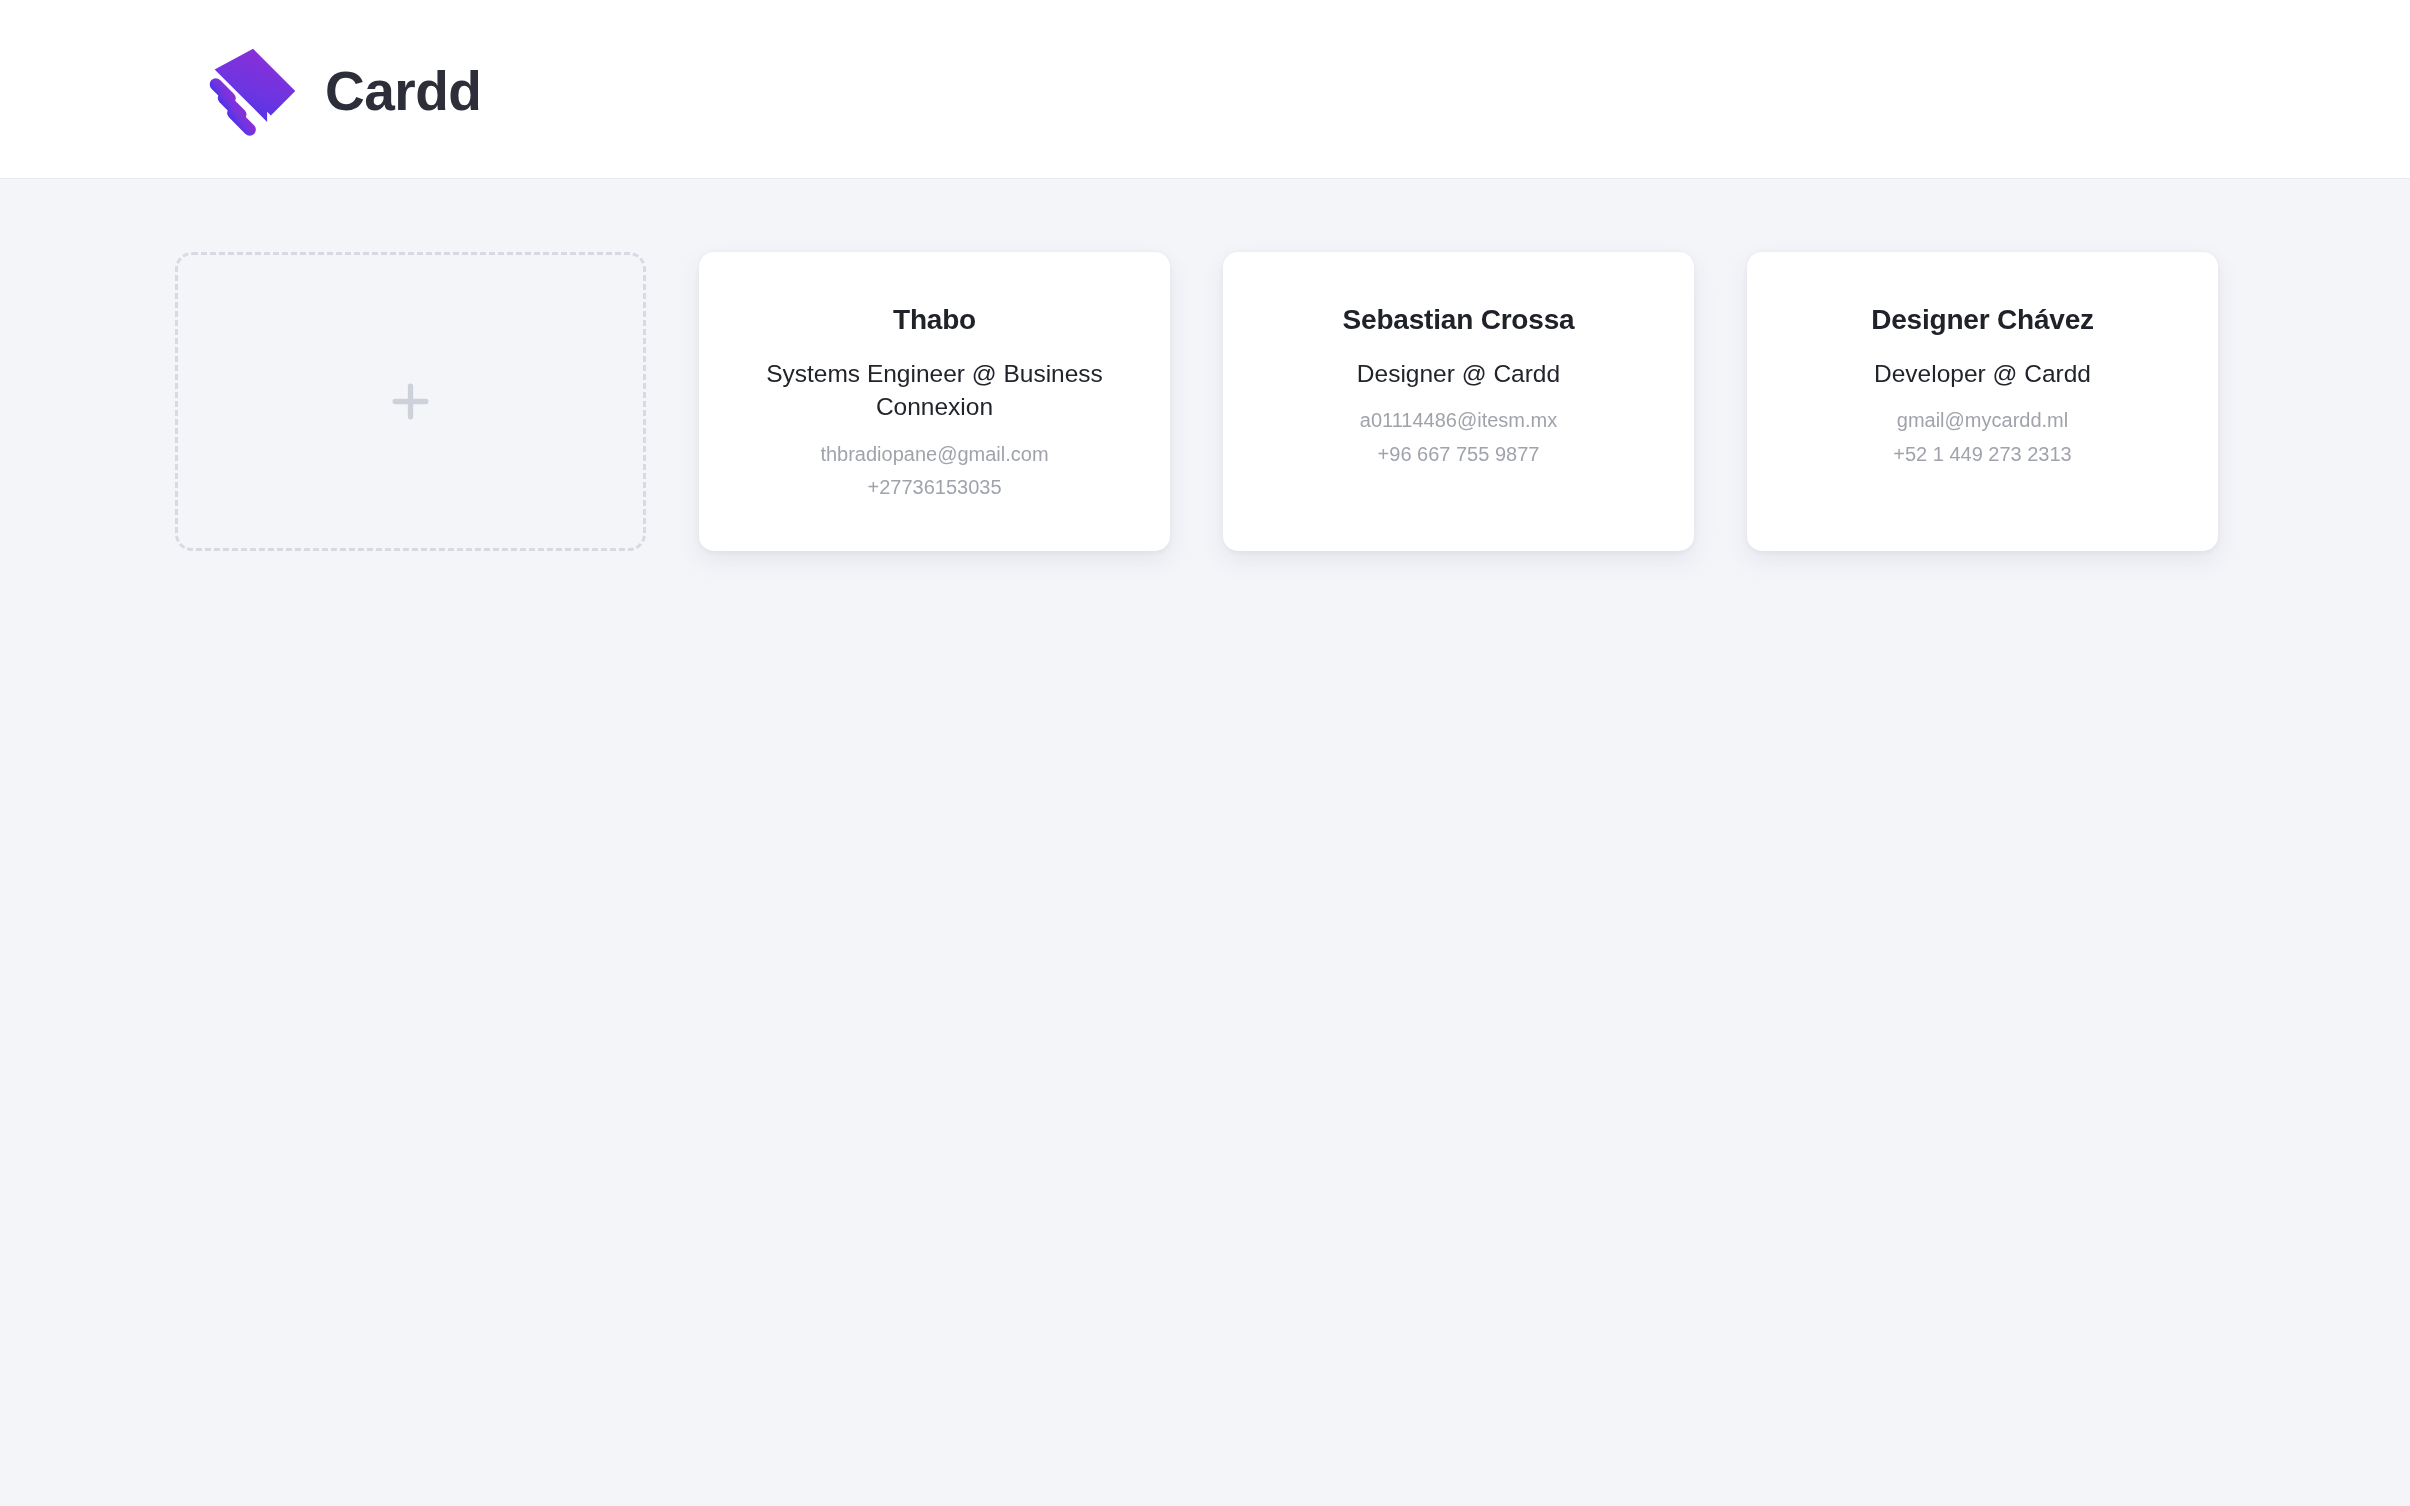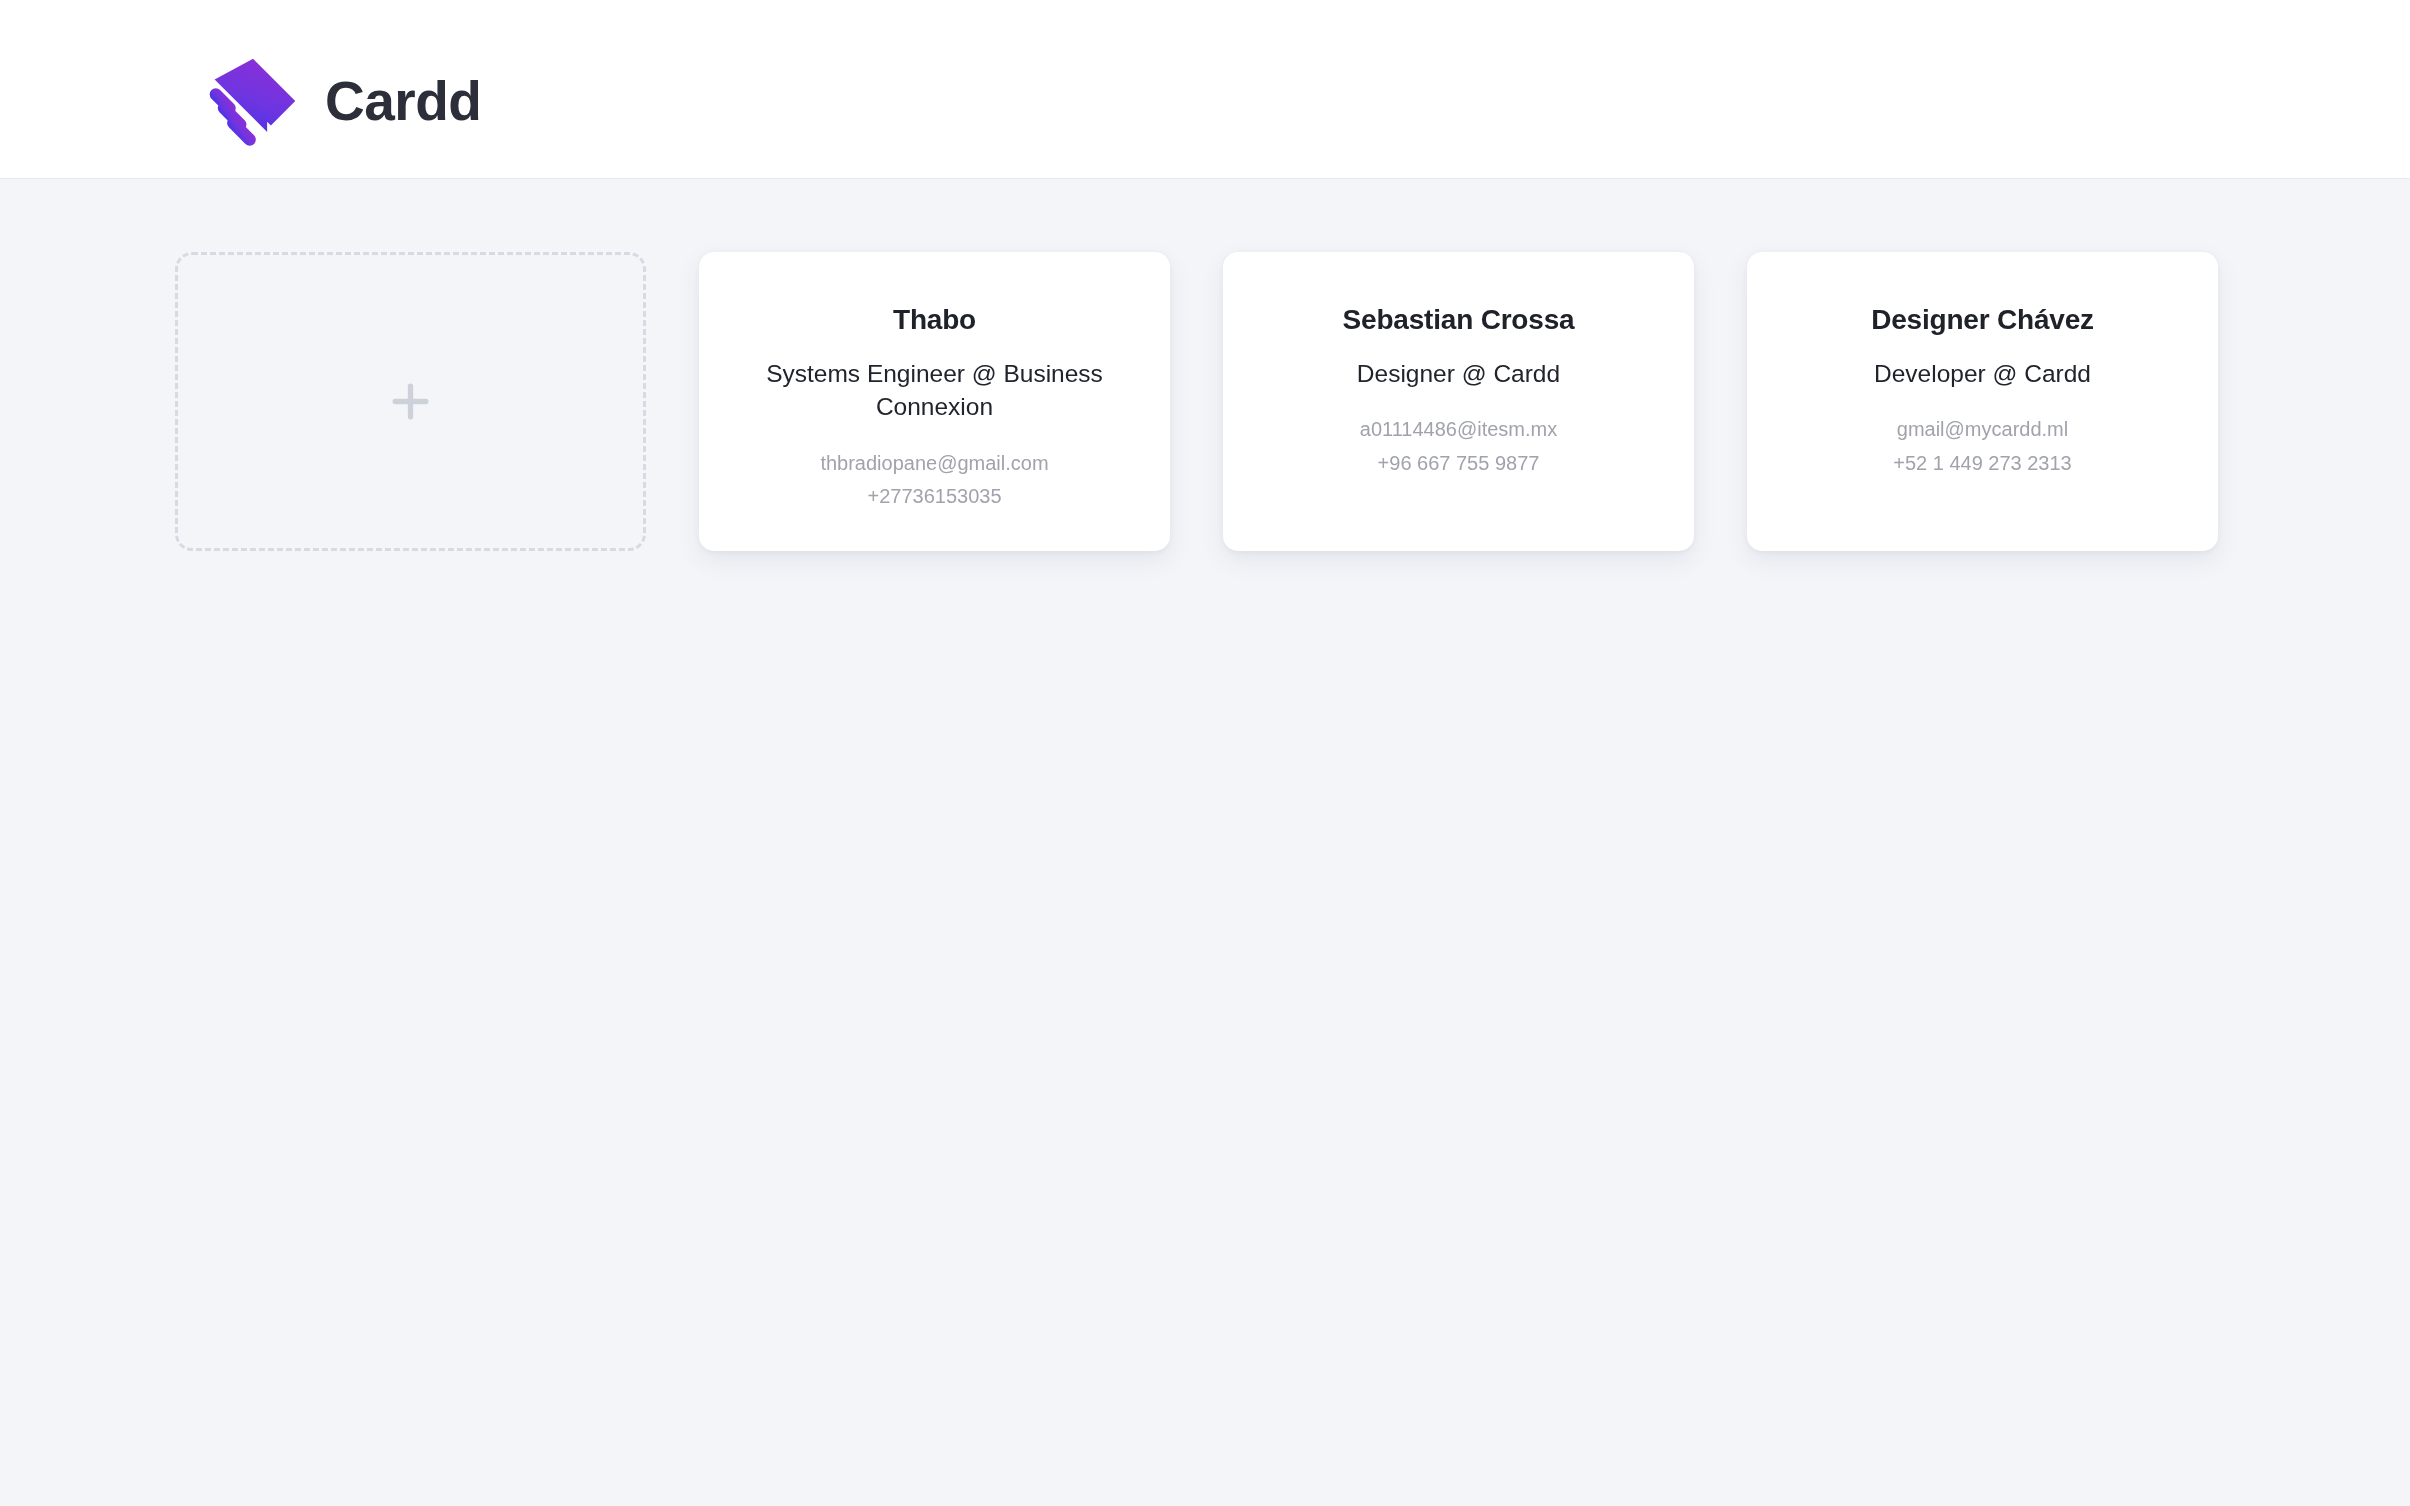--- a/index.html
+++ b/index.html
@@ -24,21 +24,21 @@
     height: 179px;
     background: #ffffff;
     border-bottom: 1.9px solid #e7e9ee;
     display: flex;
     align-items: center;
   }
 
   .brand {
     position: absolute;
     left: 209px;
-    top: 53px;
+    top: 43px;
     display: flex;
     align-items: center;
     gap: 26px;
   }
 
   .logo-wrap {
     width: 90px;
     height: 96px;
     position: relative;
   }
@@ -175,21 +175,21 @@
     text-align: center;
     line-height: 1.36;
     margin-top: 20px;
   }
 
   .card-email {
     font-size: 20px;
     color: #a0a3ab;
     text-align: center;
     line-height: 1.35;
-    margin-top: 26px;
+    margin-top: 17px;
   }
 
   .card-phone {
     font-size: 20px;
     color: #a0a3ab;
     text-align: center;
     line-height: 1.35;
     margin-top: 6.6px;
   }
 </style>

